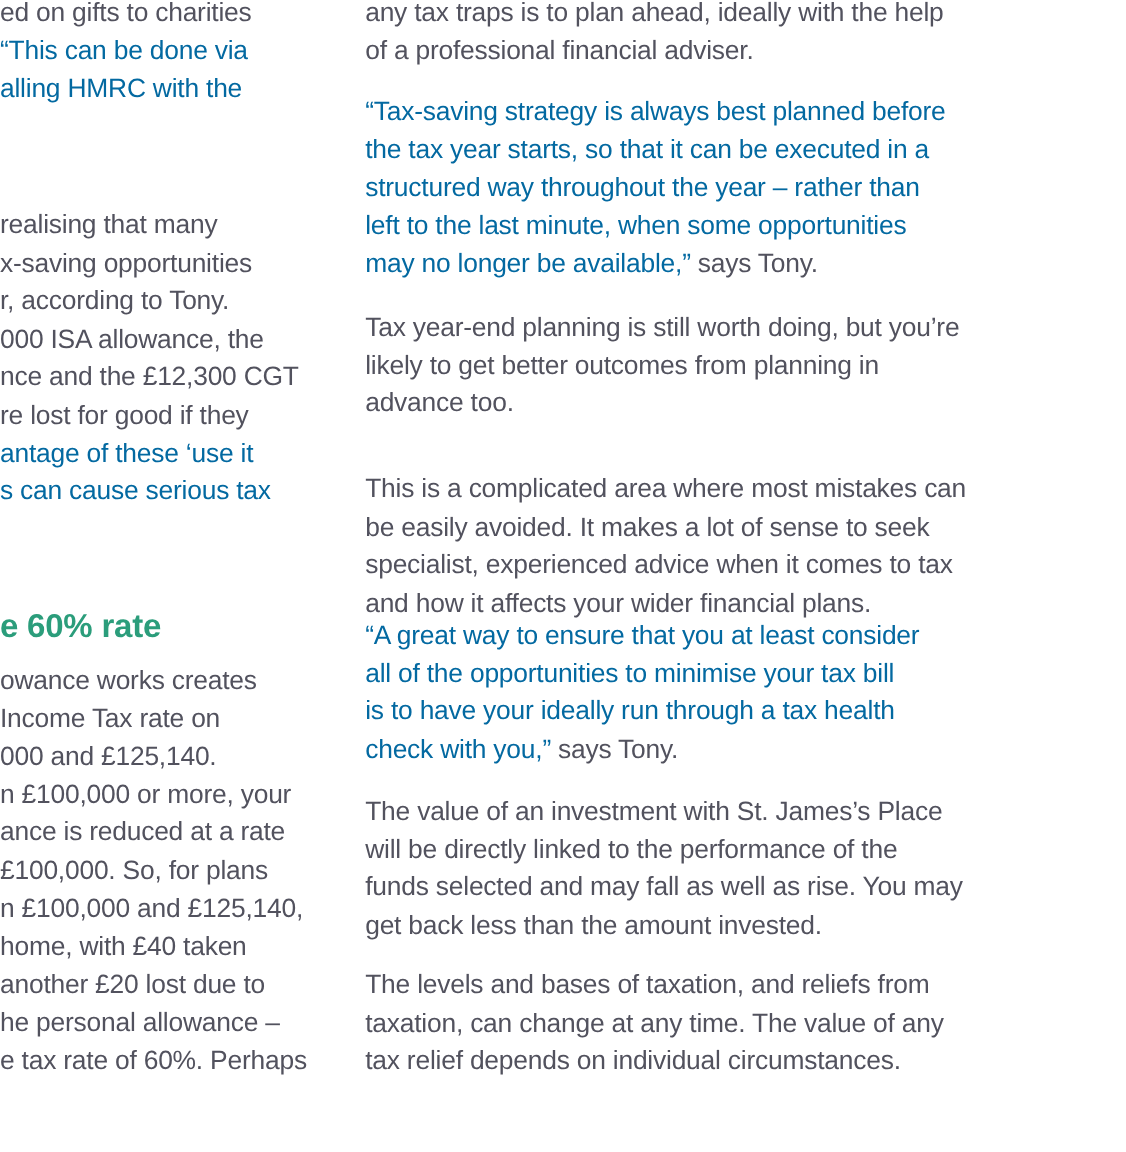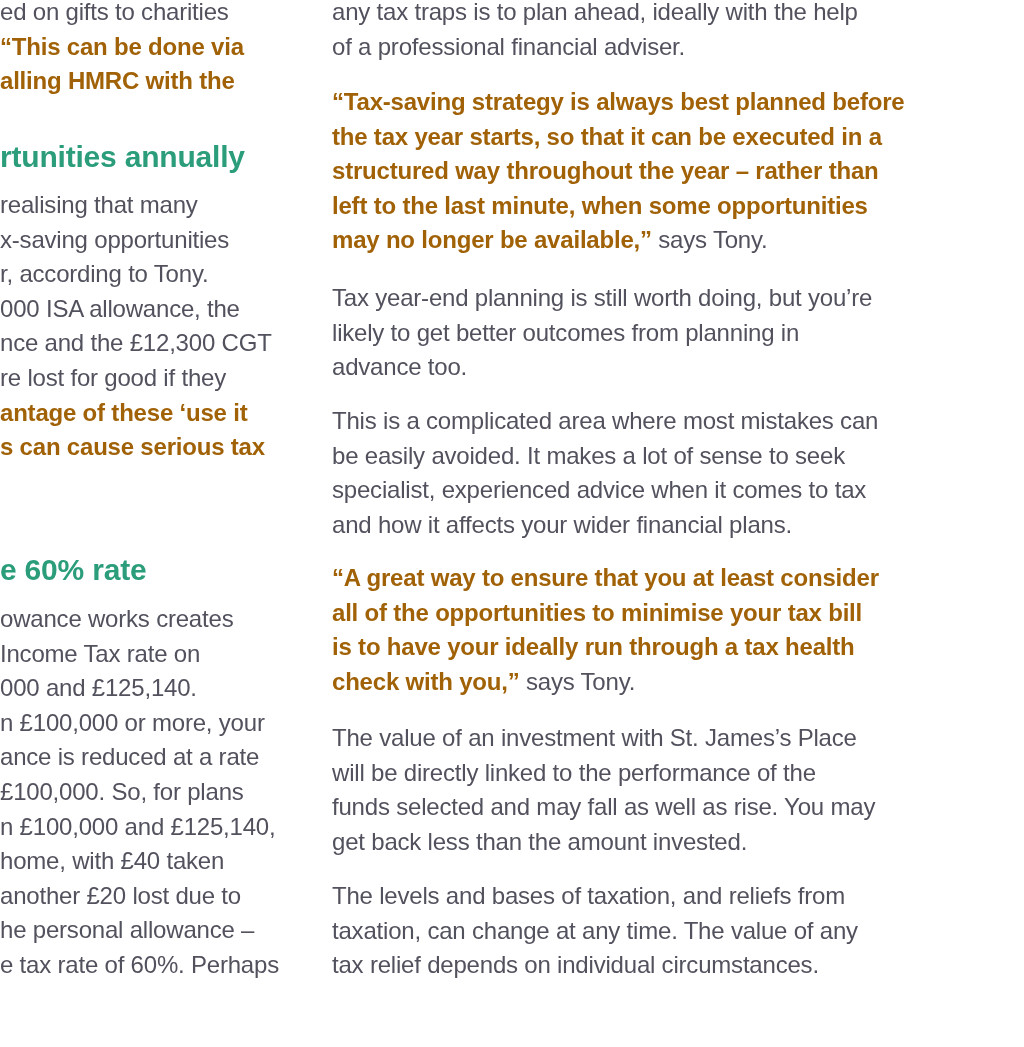--- a/index.html
+++ b/index.html
@@ -26,57 +26,56 @@
   .block { position: absolute; left: 0; }
 
   .line {
     white-space: nowrap;
     font-size: 24px;
     line-height: 34.6px;
     color: #52525e;
     letter-spacing: -0.2px;
   }
   .seg   { font-weight: 400; color: #52525e; }
-  .seg-b { font-weight: 700; color: #a16207; }
+  .seg-b { font-weight: 400; color: #0369a1; }
 
   .heading {
     white-space: nowrap;
     font-size: 30px;
     line-height: 36px;
     font-weight: 700;
     color: #2b9d7b;
     letter-spacing: -0.2px;
   }
 
   
   .L0 { top: -5px; }
   .L1 { top: 139px; }
   .L2 { top: 188px; }
   .L3 { top: 552px; }
   .L4 { top: 602px; }
 
   .R0 { top: -5px; }
   .R1 { top: 85px; }
   .R2 { top: 281px; }
-  .R3 { top: 404px; }
+  .R3 { top: 428px; }
   .R4 { top: 561px; }
   .R5 { top: 721px; }
   .R6 { top: 879px; }
 </style>
 </head>
 <body>
 
 <div class="page">
   <div class="col col-left">
       <div class="block L0">
         <div class="line"><span class="seg">ed on gifts to charities</span></div>
         <div class="line"><span class="seg-b">“This can be done via</span></div>
         <div class="line"><span class="seg-b">alling HMRC with the</span></div>
       </div>
-      <div class="block L1 heading">rtunities annually</div>
       <div class="block L2">
         <div class="line"><span class="seg">realising that many</span></div>
         <div class="line"><span class="seg">x-saving opportunities</span></div>
         <div class="line"><span class="seg">r, according to Tony.</span></div>
         <div class="line"><span class="seg">000 ISA allowance, the</span></div>
         <div class="line"><span class="seg">nce and the £12,300 CGT</span></div>
         <div class="line"><span class="seg">re lost for good if they</span></div>
         <div class="line"><span class="seg-b">antage of these ‘use it</span></div>
         <div class="line"><span class="seg-b">s can cause serious tax</span></div>
       </div>

